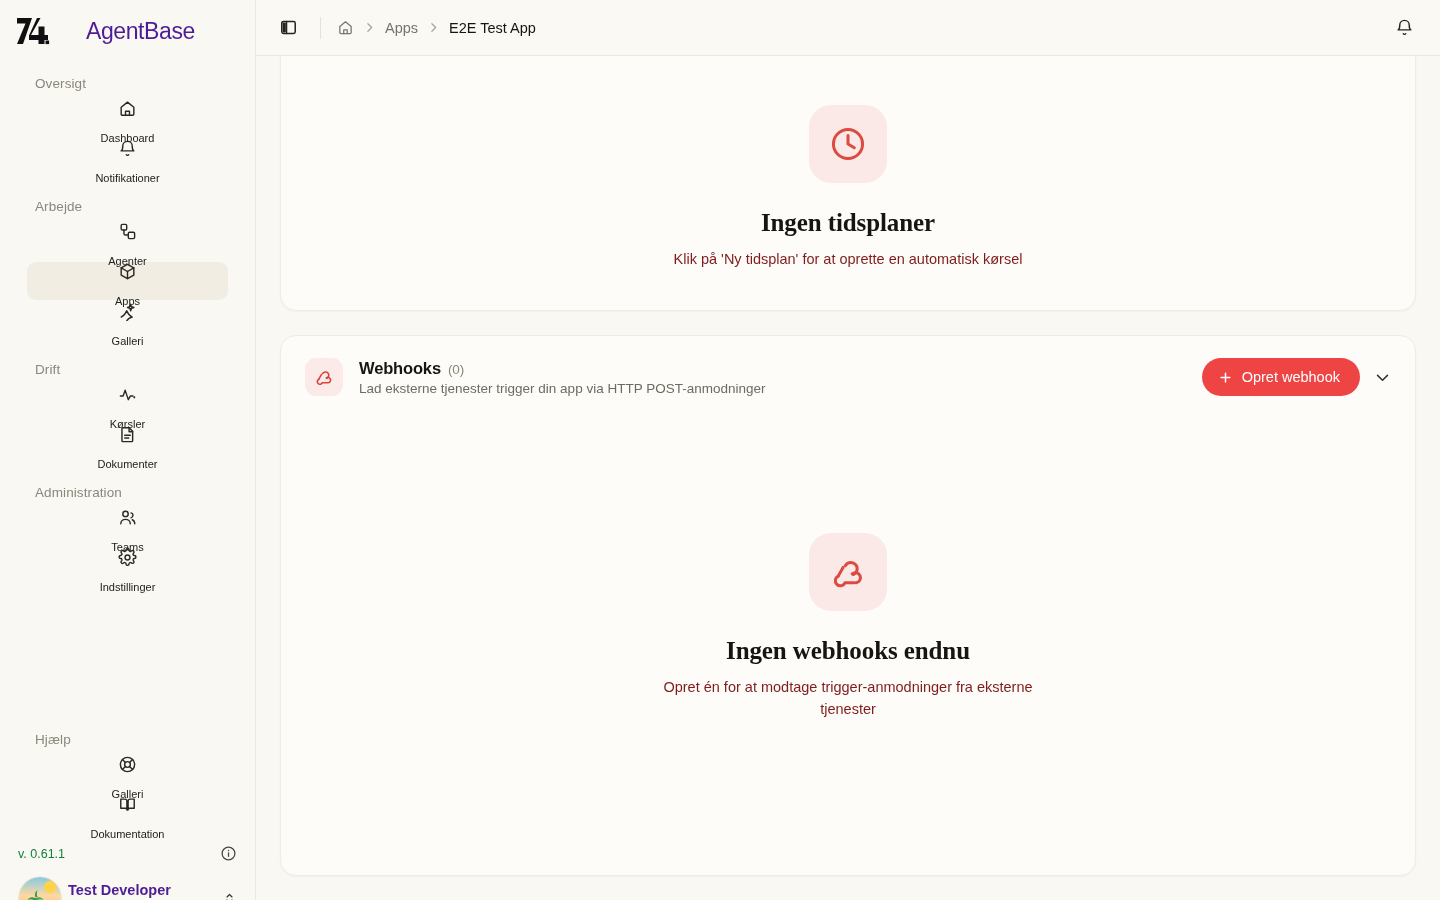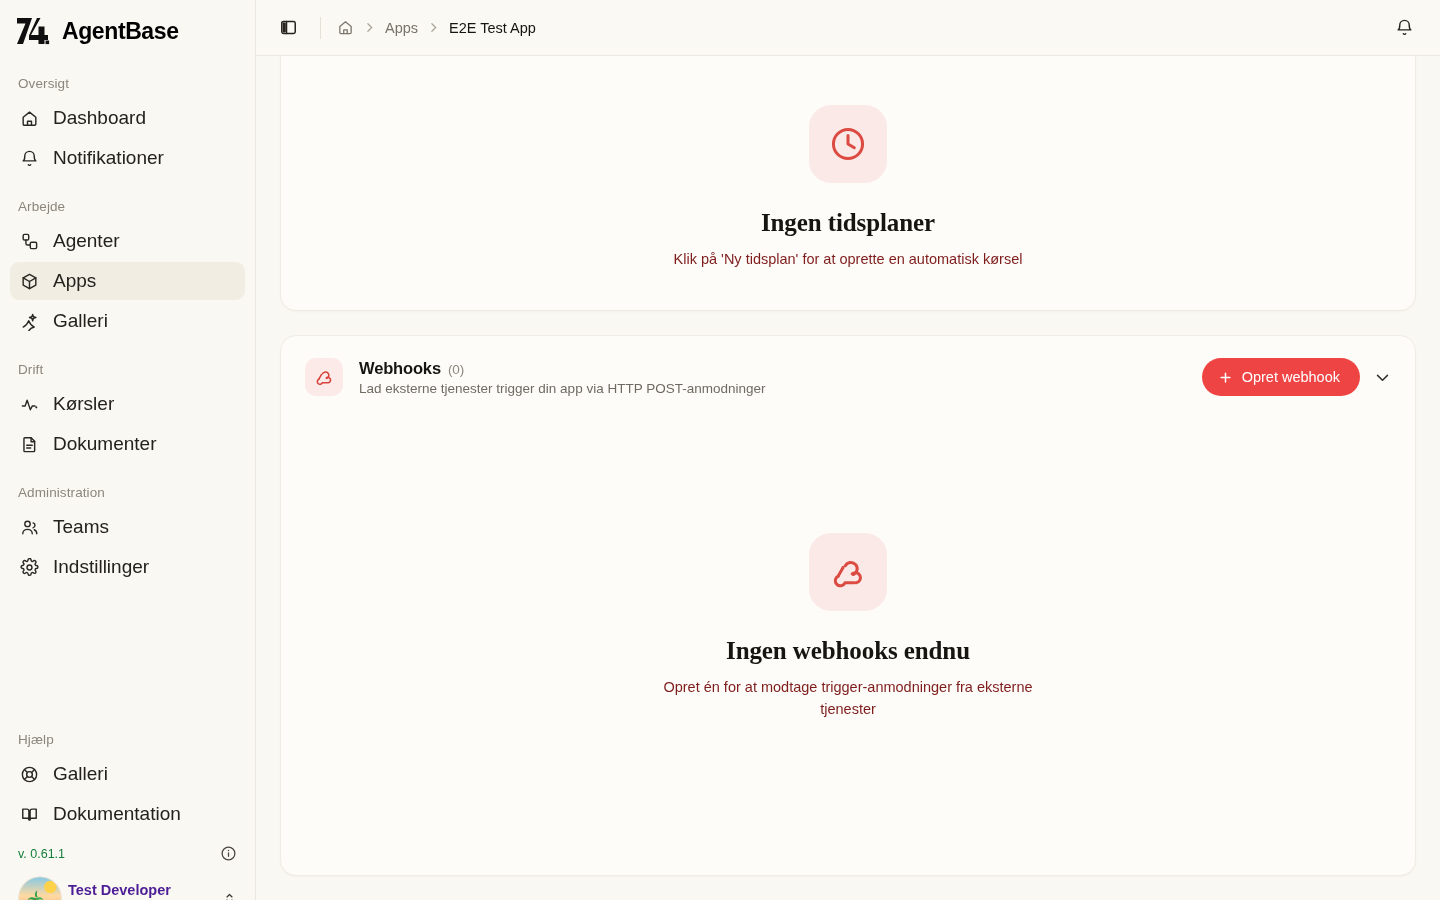--- a/index.html
+++ b/index.html
@@ -23,34 +23,35 @@
     flex: 0 0 256px;
     position: relative;
   }
   .brand {
     display: flex; align-items: center; gap: 12px;
     padding: 16px 16px 14px 16px;
     height: 64px;
   }
   .brand-logo { width: 34px; height: 30px; display: block; flex: 0 0 34px; }
   .brand-name {
-    font-size: 23px; font-weight: 700; letter-spacing: -0.4px;
-    color: #000000;
-  }
-  .nav { padding: 0 10px; flex: 0 0 auto; }
+    font-size: 23px; font-weight: 400; letter-spacing: -0.4px;
+    color: #4c1d95;
+    margin-left: 24px;
+  }
+  .nav { padding: 0 27px; flex: 0 0 auto; }
   .nav-group { margin-bottom: 6px; }
   .nav-group-title {
     font-size: 13.5px; font-weight: 500; color: #8c877c;
     padding: 16px 8px 8px 8px; letter-spacing: 0.1px;
   }
   .nav-item {
     display: flex; align-items: center; gap: 14px;
     height: 38px; padding: 0 10px; margin-bottom: 2px;
     border-radius: 9px; cursor: pointer;
-    color: #24221d; font-size: 19px;
+    color: #24221d; font-size: 11px; flex-direction: column;
   }
   .nav-item .nm-icon { width: 19px; height: 19px; flex: 0 0 19px; display:block; color:#2a2822; }
   .nav-item.active { background: #f1ede3; }
   .nav-spacer { flex: 1 1 auto; }
 
   .sidebar-bottom { padding: 0 10px 8px 10px; }
   .version-row {
     display: flex; align-items: center; justify-content: space-between;
     padding: 6px 8px 8px 8px;
   }

